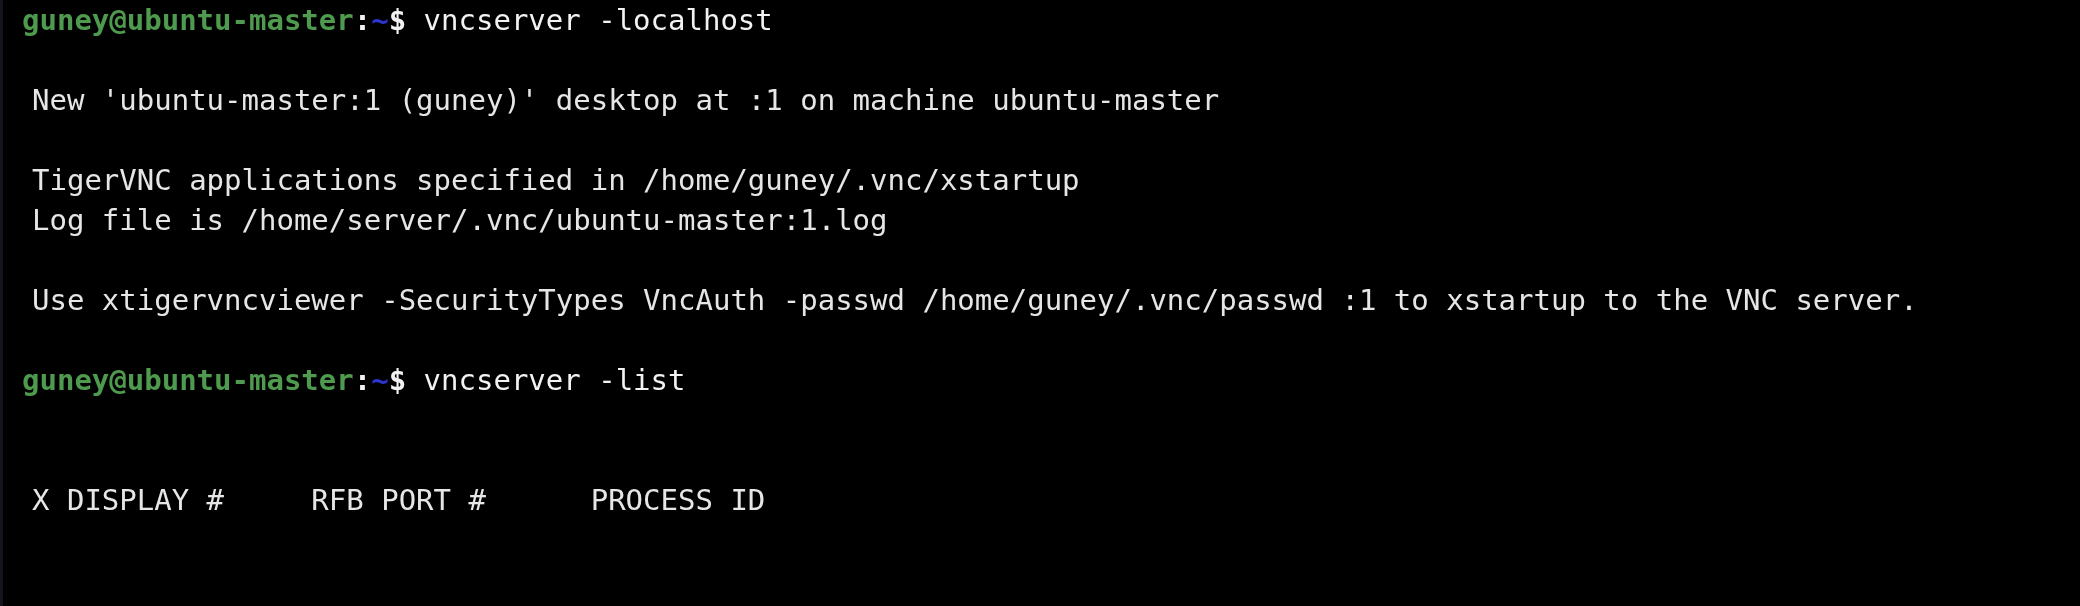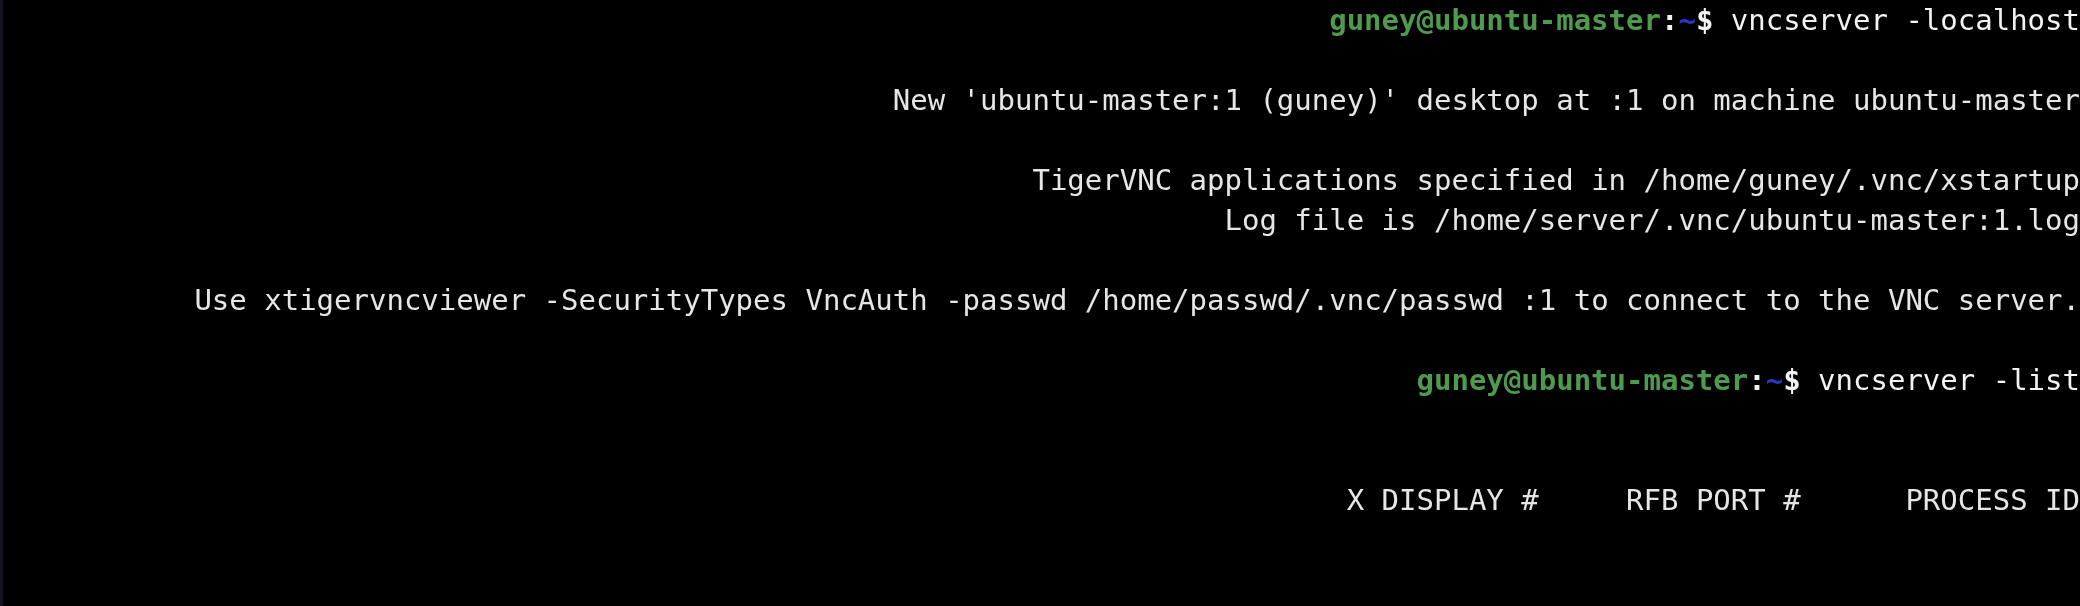--- a/index.html
+++ b/index.html
@@ -15,21 +15,20 @@
     font-family: "DejaVu Sans Mono", "Liberation Mono", monospace;
   }
 
   #terminal {
     position: relative;
     width: 2080px;
     height: 606px;
     background: #000000;
     box-sizing: border-box;
     padding: 0;
-    text-align: right;
   }
 
   
   #terminal::before {
     content: "";
     position: absolute;
     left: 0;
     top: 0;
     bottom: 0;
     width: 3px;
@@ -75,20 +74,21 @@
     color: #f2f2f2;
     font-weight: bold;
   }
   .seg-cmd {
     color: #f2f2f2;
     font-weight: normal;
   }
   .seg-out {
     color: #e6e6e6;
     font-weight: normal;
+    margin-left: 10px;
   }
 
   .cursor-line {
     position: relative;
     height: 40px;
   }
 </style>
 </head>
 <body>
 
@@ -102,21 +102,21 @@
     <div class="line"><span class="seg-out">New 'ubuntu-master:1 (guney)' desktop at :1 on machine ubuntu-master</span></div>
 
     <div class="line blank"></div>
 
     <div class="line"><span class="seg-out">TigerVNC applications specified in /home/guney/.vnc/xstartup</span></div>
 
     <div class="line"><span class="seg-out">Log file is /home/server/.vnc/ubuntu-master:1.log</span></div>
 
     <div class="line blank"></div>
 
-    <div class="line"><span class="seg-out">Use xtigervncviewer -SecurityTypes VncAuth -passwd /home/passwd/.vnc/passwd :1 to connect to the VNC server.</span></div>
+    <div class="line"><span class="seg-out">Use xtigervncviewer -SecurityTypes VncAuth -passwd /home/guney/.vnc/passwd :1 to xstartup to the VNC server.</span></div>
 
     <div class="line blank"></div>
 
     <div class="line"><span class="seg-user">guney@ubuntu-master</span><span class="seg-colon">:</span><span class="seg-path">~</span><span class="seg-dollar">$</span><span class="seg-cmd"> vncserver -list</span></div>
 
     <div class="line blank"></div>
 
 
     <div class="line blank"></div>
 

